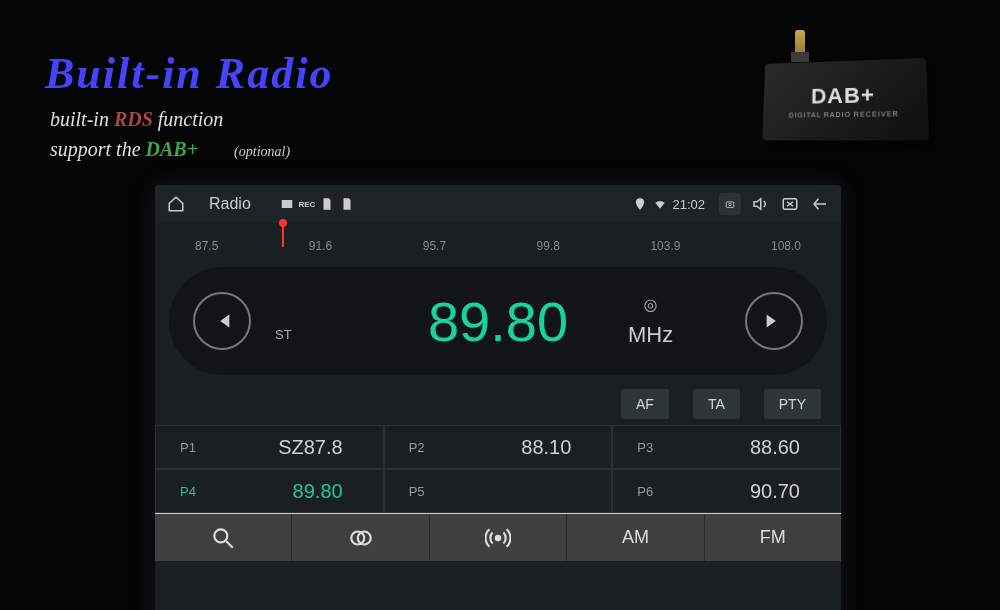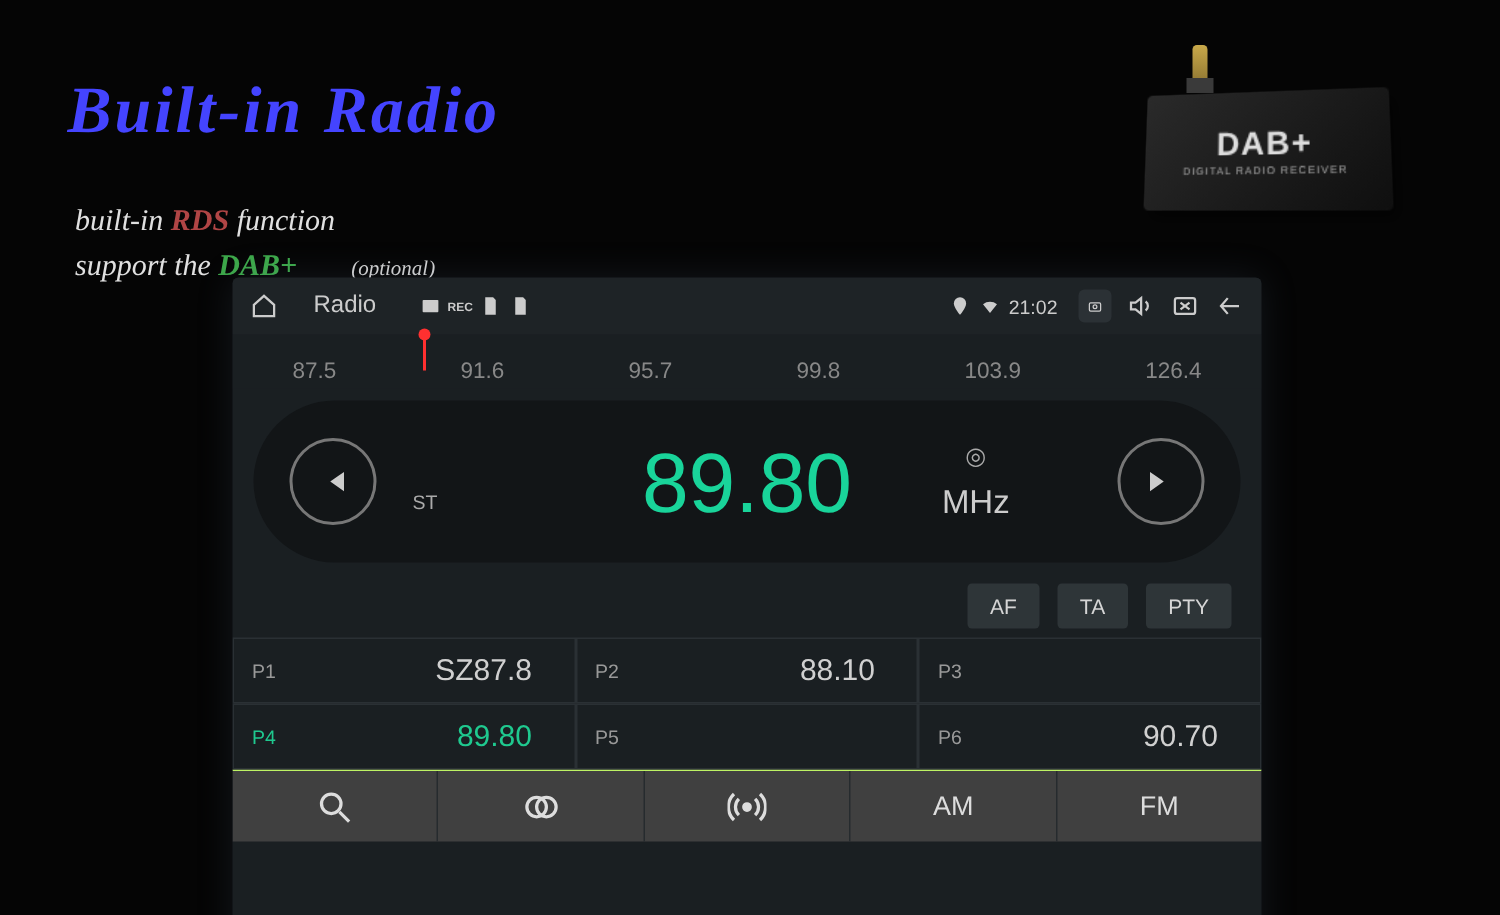--- a/index.html
+++ b/index.html
@@ -17,21 +17,21 @@
     left: 45px;
     font-family: Georgia, "Times New Roman", serif;
     font-style: italic;
     font-weight: bold;
     font-size: 44px;
     color: #4444ff;
     letter-spacing: 2px;
   }
   .subtitle {
     position: absolute;
-    top: 132px;
+    top: 104px;
     left: 50px;
     font-family: Georgia, "Times New Roman", serif;
     font-style: italic;
     font-size: 20px;
     color: #e0e0e0;
     line-height: 1.5;
   }
   .rds-accent { color: #b04545; font-weight: bold; }
   .dab-accent { color: #3da84a; font-weight: bold; }
   .optional { font-size: 14px; color: #d0d0d0; padding-left: 36px; }
@@ -104,21 +104,21 @@
     height: 36px;
     background: #1a1f22;
   }
   .dial-ticks {
     position: absolute; inset: 0;
     display: flex;
     justify-content: space-between;
     padding: 0 40px;
   }
   .dial-ticks span {
-    color: #888; font-size: 15px; padding-top: 16px; text-align: right;
+    color: #888; font-size: 12px; padding-top: 16px; text-align: right;
   }
   .needle {
     position: absolute;
     top: 0;
     left: 18.5%;
     width: 2px; height: 24px;
     background: #ff3030;
   }
   .needle::after {
     content:""; position:absolute; top:-4px; left:-3px;
@@ -143,36 +143,36 @@
     justify-self: center;
   }
   .band-info { color:#ccc; padding-left: 8px; margin-top: 32px;}
   .band-info .st { font-size: 13px; color:#aaa; margin-bottom:6px;}
   .band-info .fm { font-size: 24px; }
   .freq-val { color:#19d49a; font-size: 56px; font-weight: 300; text-align:center; padding: 0 12px;}
   .unit-info { color:#ccc; padding-right: 8px; text-align:center;}
   .unit-info .ste { font-size:16px; color:#aaa; margin-bottom:8px;}
   .unit-info .mhz { font-size: 22px; }
   .opt-row {
-    display:flex; justify-content:flex-end; gap:12px;
+    display:flex; justify-content:flex-end; gap:24px;
     padding: 14px 20px 6px;
   }
   .opt-btn {
     background:#2e3538; color:#d5d5d5;
     padding: 7px 15px; font-size: 14px; border-radius:3px;
   }
   .presets {
     display: grid;
     grid-template-columns: repeat(3, 1fr);
     grid-template-rows: 44px 44px;
   }
   .preset {
     border: 1px solid #2a3034;
     display: flex; align-items: center;
-    padding: 0 12px;
+    padding: 0 24px;
     color: #d0d0d0;
     font-size: 16px;
     gap: 14px;
   }
   .preset .pnum { font-size: 13px; color:#999; width: 26px;}
   .preset .pval { flex:1; text-align:right; padding-right: 16px; font-size: 20px;}
   .preset.active { color: #1fc98f; }
   .preset.active .pnum { color:#1fc98f; }
   .bottombar {
     height: 48px;
@@ -274,21 +274,21 @@
     </div>
   </div>
 
   <div class="dial-area">
     <div class="dial-ticks">
       <span>87.5</span>
       <span>91.6</span>
       <span>95.7</span>
       <span>99.8</span>
       <span>103.9</span>
-      <span>126.4</span>
+      <span>108.0</span>
     </div>
     <div class="needle"></div>
   </div>
 
   <div class="freq-panel">
     <div class="seek-btn">
       <svg viewBox="0 0 24 24" fill="currentColor" width="22" height="22">
           <path d="M7 5v14M20 5l-10 7 10 7z"></path>
         </svg>
     </div>
@@ -317,20 +317,21 @@
     <div class="preset">
       <span class="pnum">P1</span>
       <span class="pval">SZ87.8</span>
     </div>
     <div class="preset">
       <span class="pnum">P2</span>
       <span class="pval">88.10</span>
     </div>
     <div class="preset">
       <span class="pnum">P3</span>
+      <span class="pval">88.60</span>
     </div>
     <div class="preset active">
       <span class="pnum">P4</span>
       <span class="pval">89.80</span>
     </div>
     <div class="preset">
       <span class="pnum">P5</span>
     </div>
     <div class="preset">
       <span class="pnum">P6</span>

